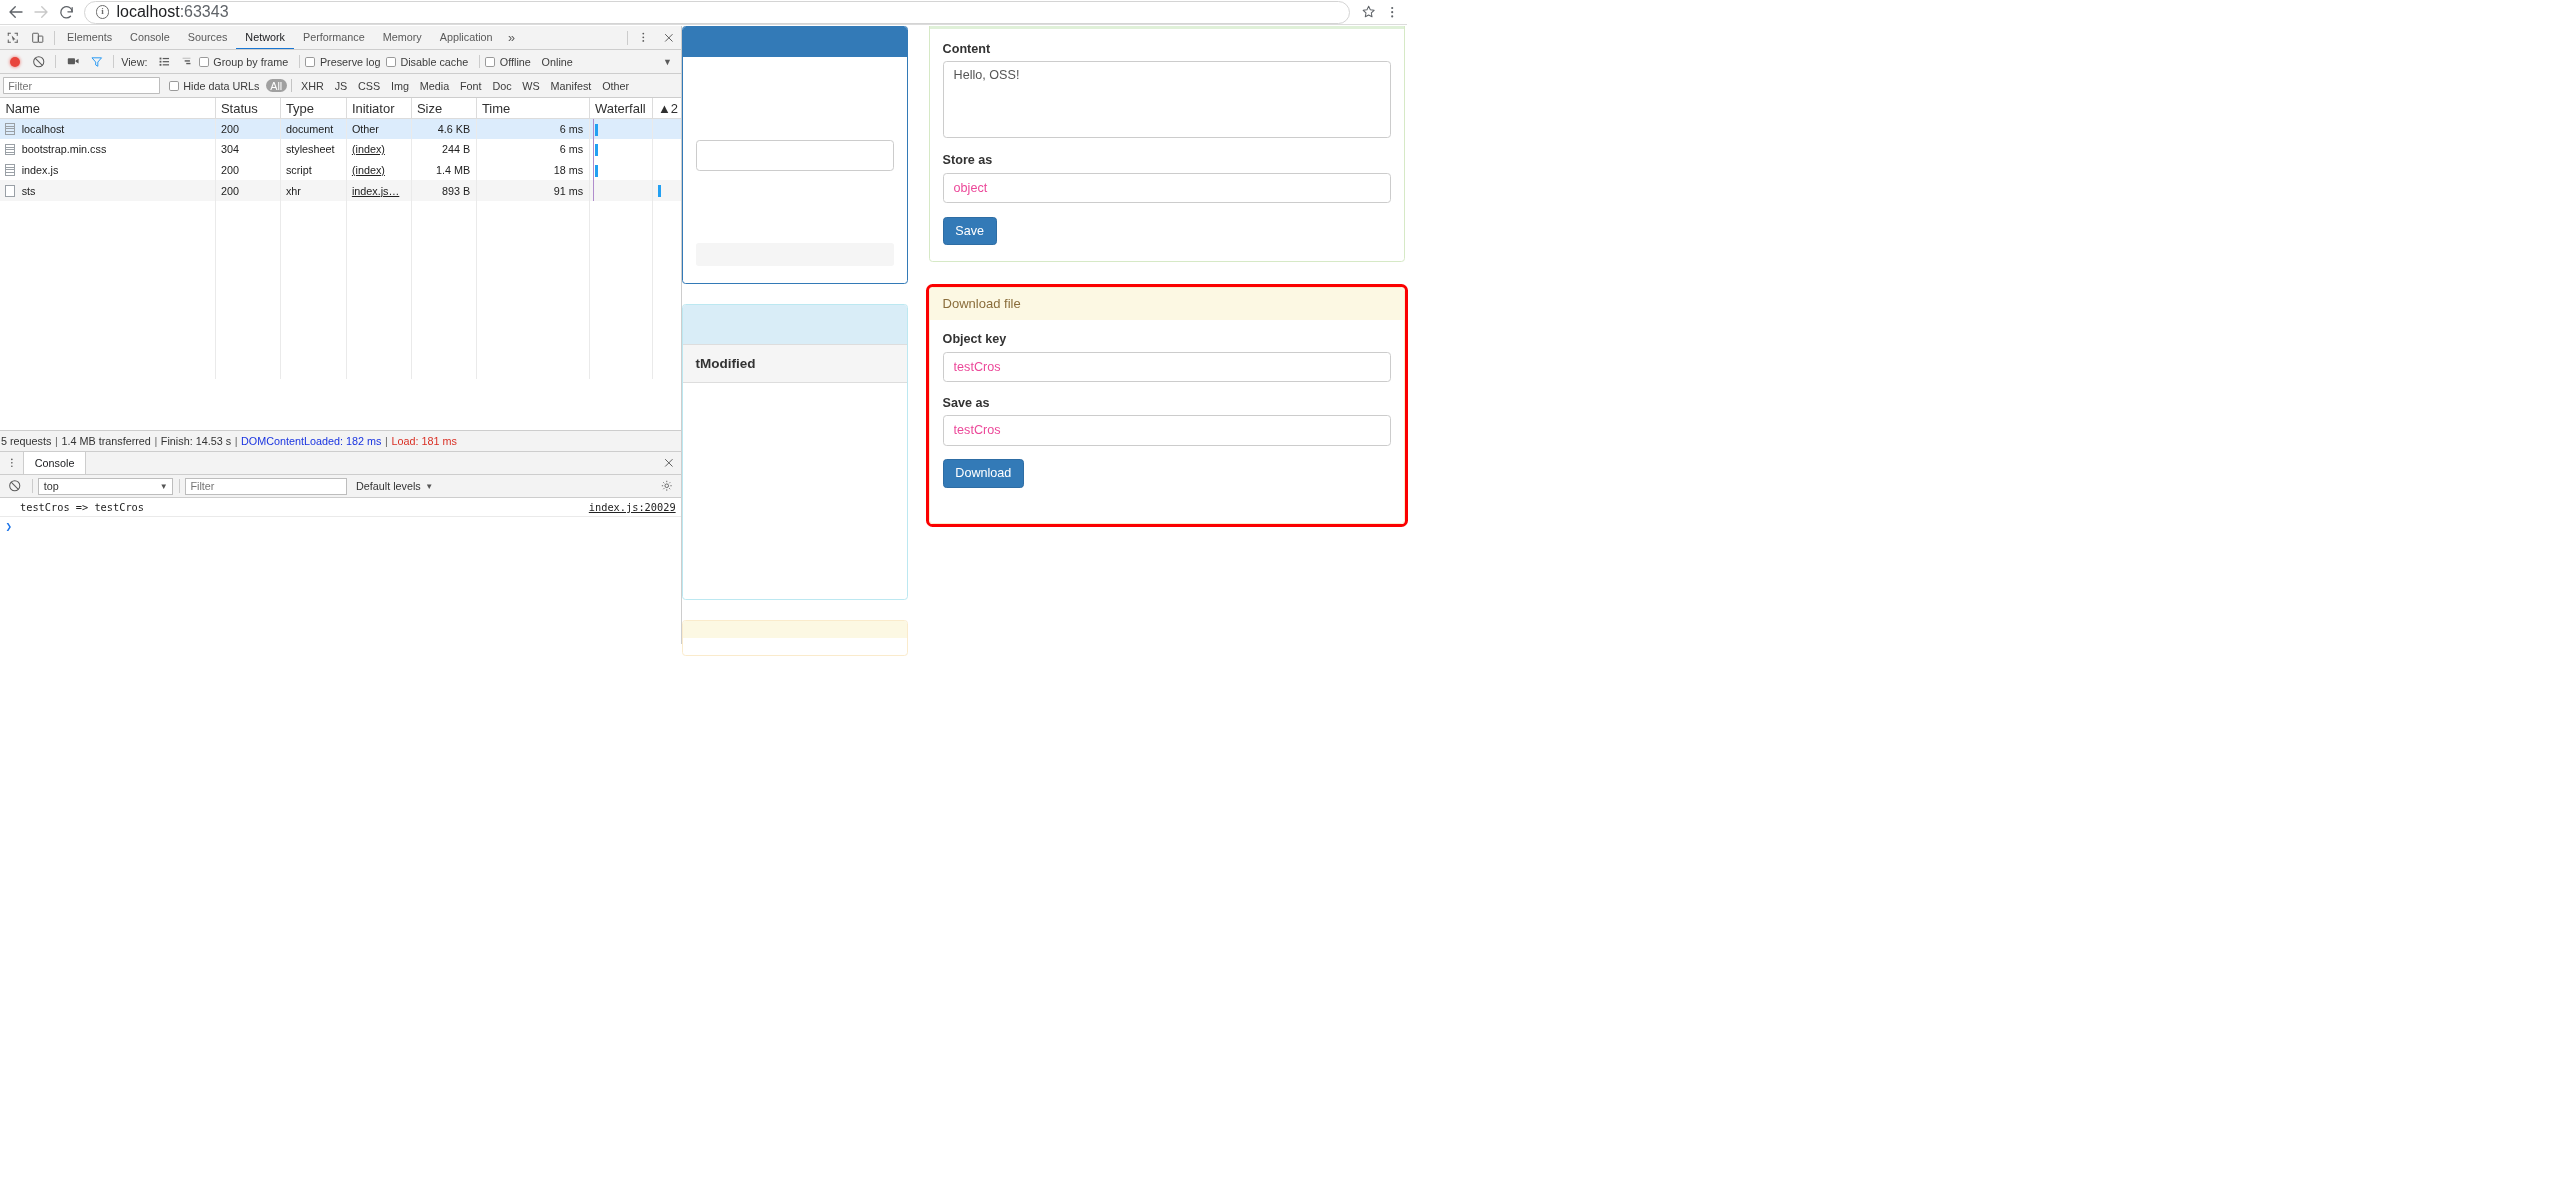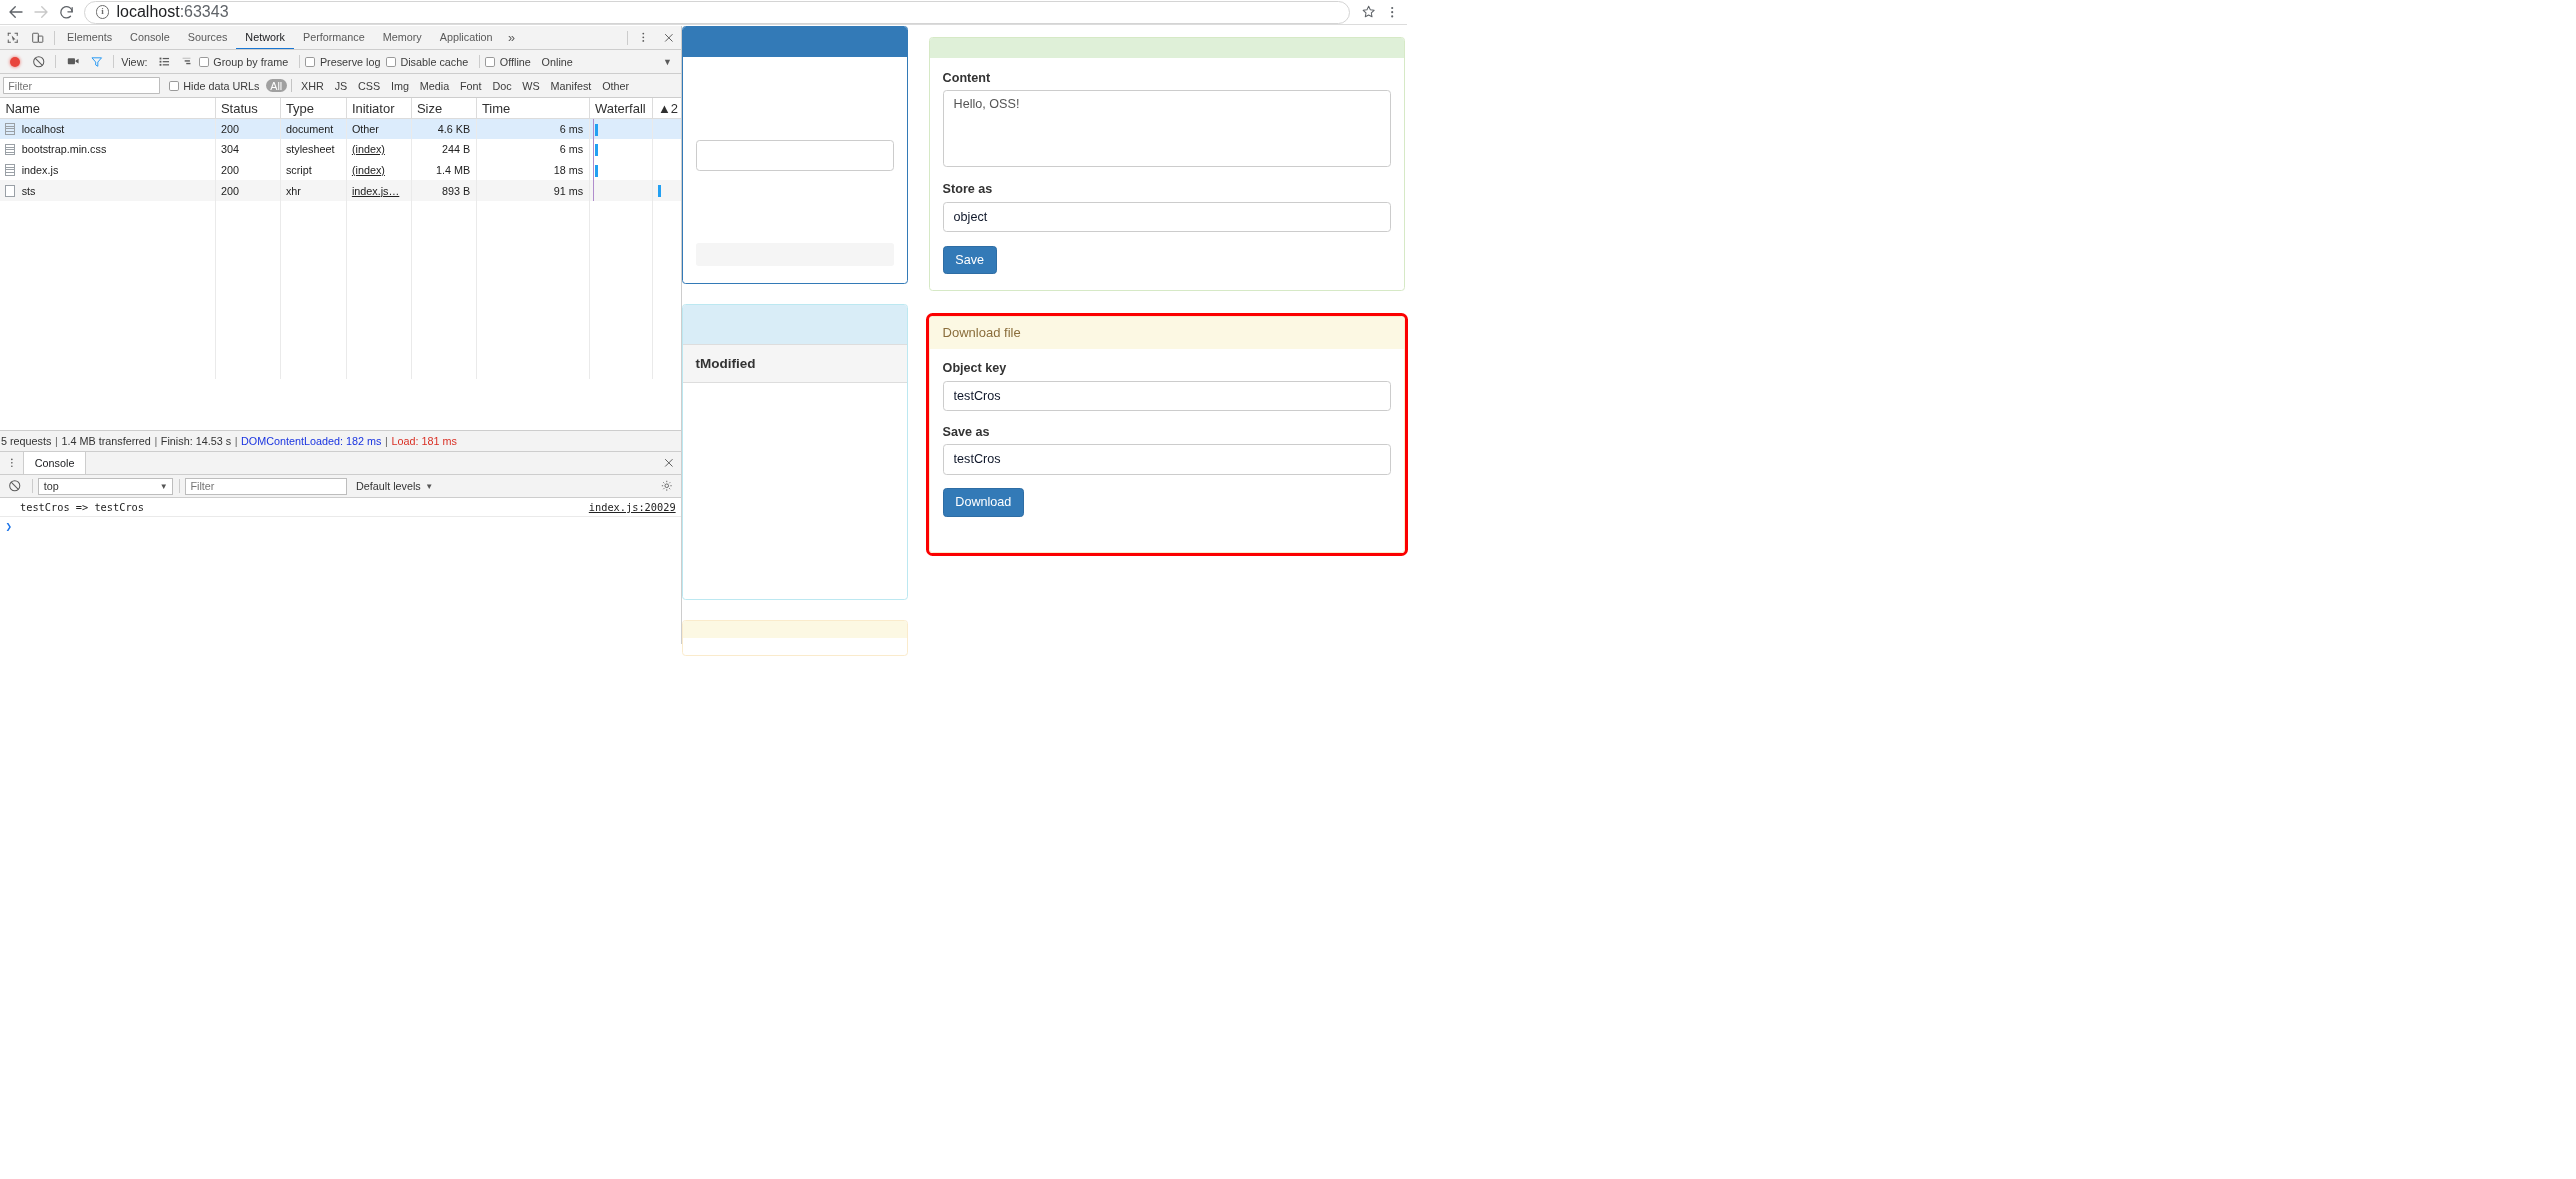--- a/index.html
+++ b/index.html
@@ -315,21 +315,21 @@
     background: #fff;
     overflow: hidden;
     font-family: "Liberation Sans", sans-serif;
   }
   .col-left {
     position: absolute;
     left: 0; top: 0; width: 226px;
   }
   .col-right {
     position: absolute;
-    left: 247px; top: 0; width: 476px; margin-top: 29px;
+    left: 247px; top: 0; width: 476px;
   }
 
   .panel {
     border: 0.9px solid #ddd;
     border-radius: 3.6px;
     background: #fff;
     margin-bottom: 20px;
   }
   .panel-blue { border-color: #337ab7; }
   .panel-blue .panel-head { background: #337ab7; height: 30px; border-bottom: 0.9px solid #337ab7; }
@@ -355,21 +355,21 @@
     color: #333;
     margin-bottom: 5.4px;
   }
   .fld-input {
     width: 100%;
     height: 30.5px;
     border: 0.9px solid #ccc;
     border-radius: 3.6px;
     padding: 5.4px 10px;
     font-size: 12.6px;
-    color: #0f172a;
+    color: #ec4899;
     background: #fff;
     font-family: "Liberation Sans", sans-serif;
   }
   .fld-textarea {
     width: 100%;
     height: 77px;
     border: 0.9px solid #ccc;
     border-radius: 3.6px;
     padding: 6.3px 10px;
     font-size: 12.6px;

